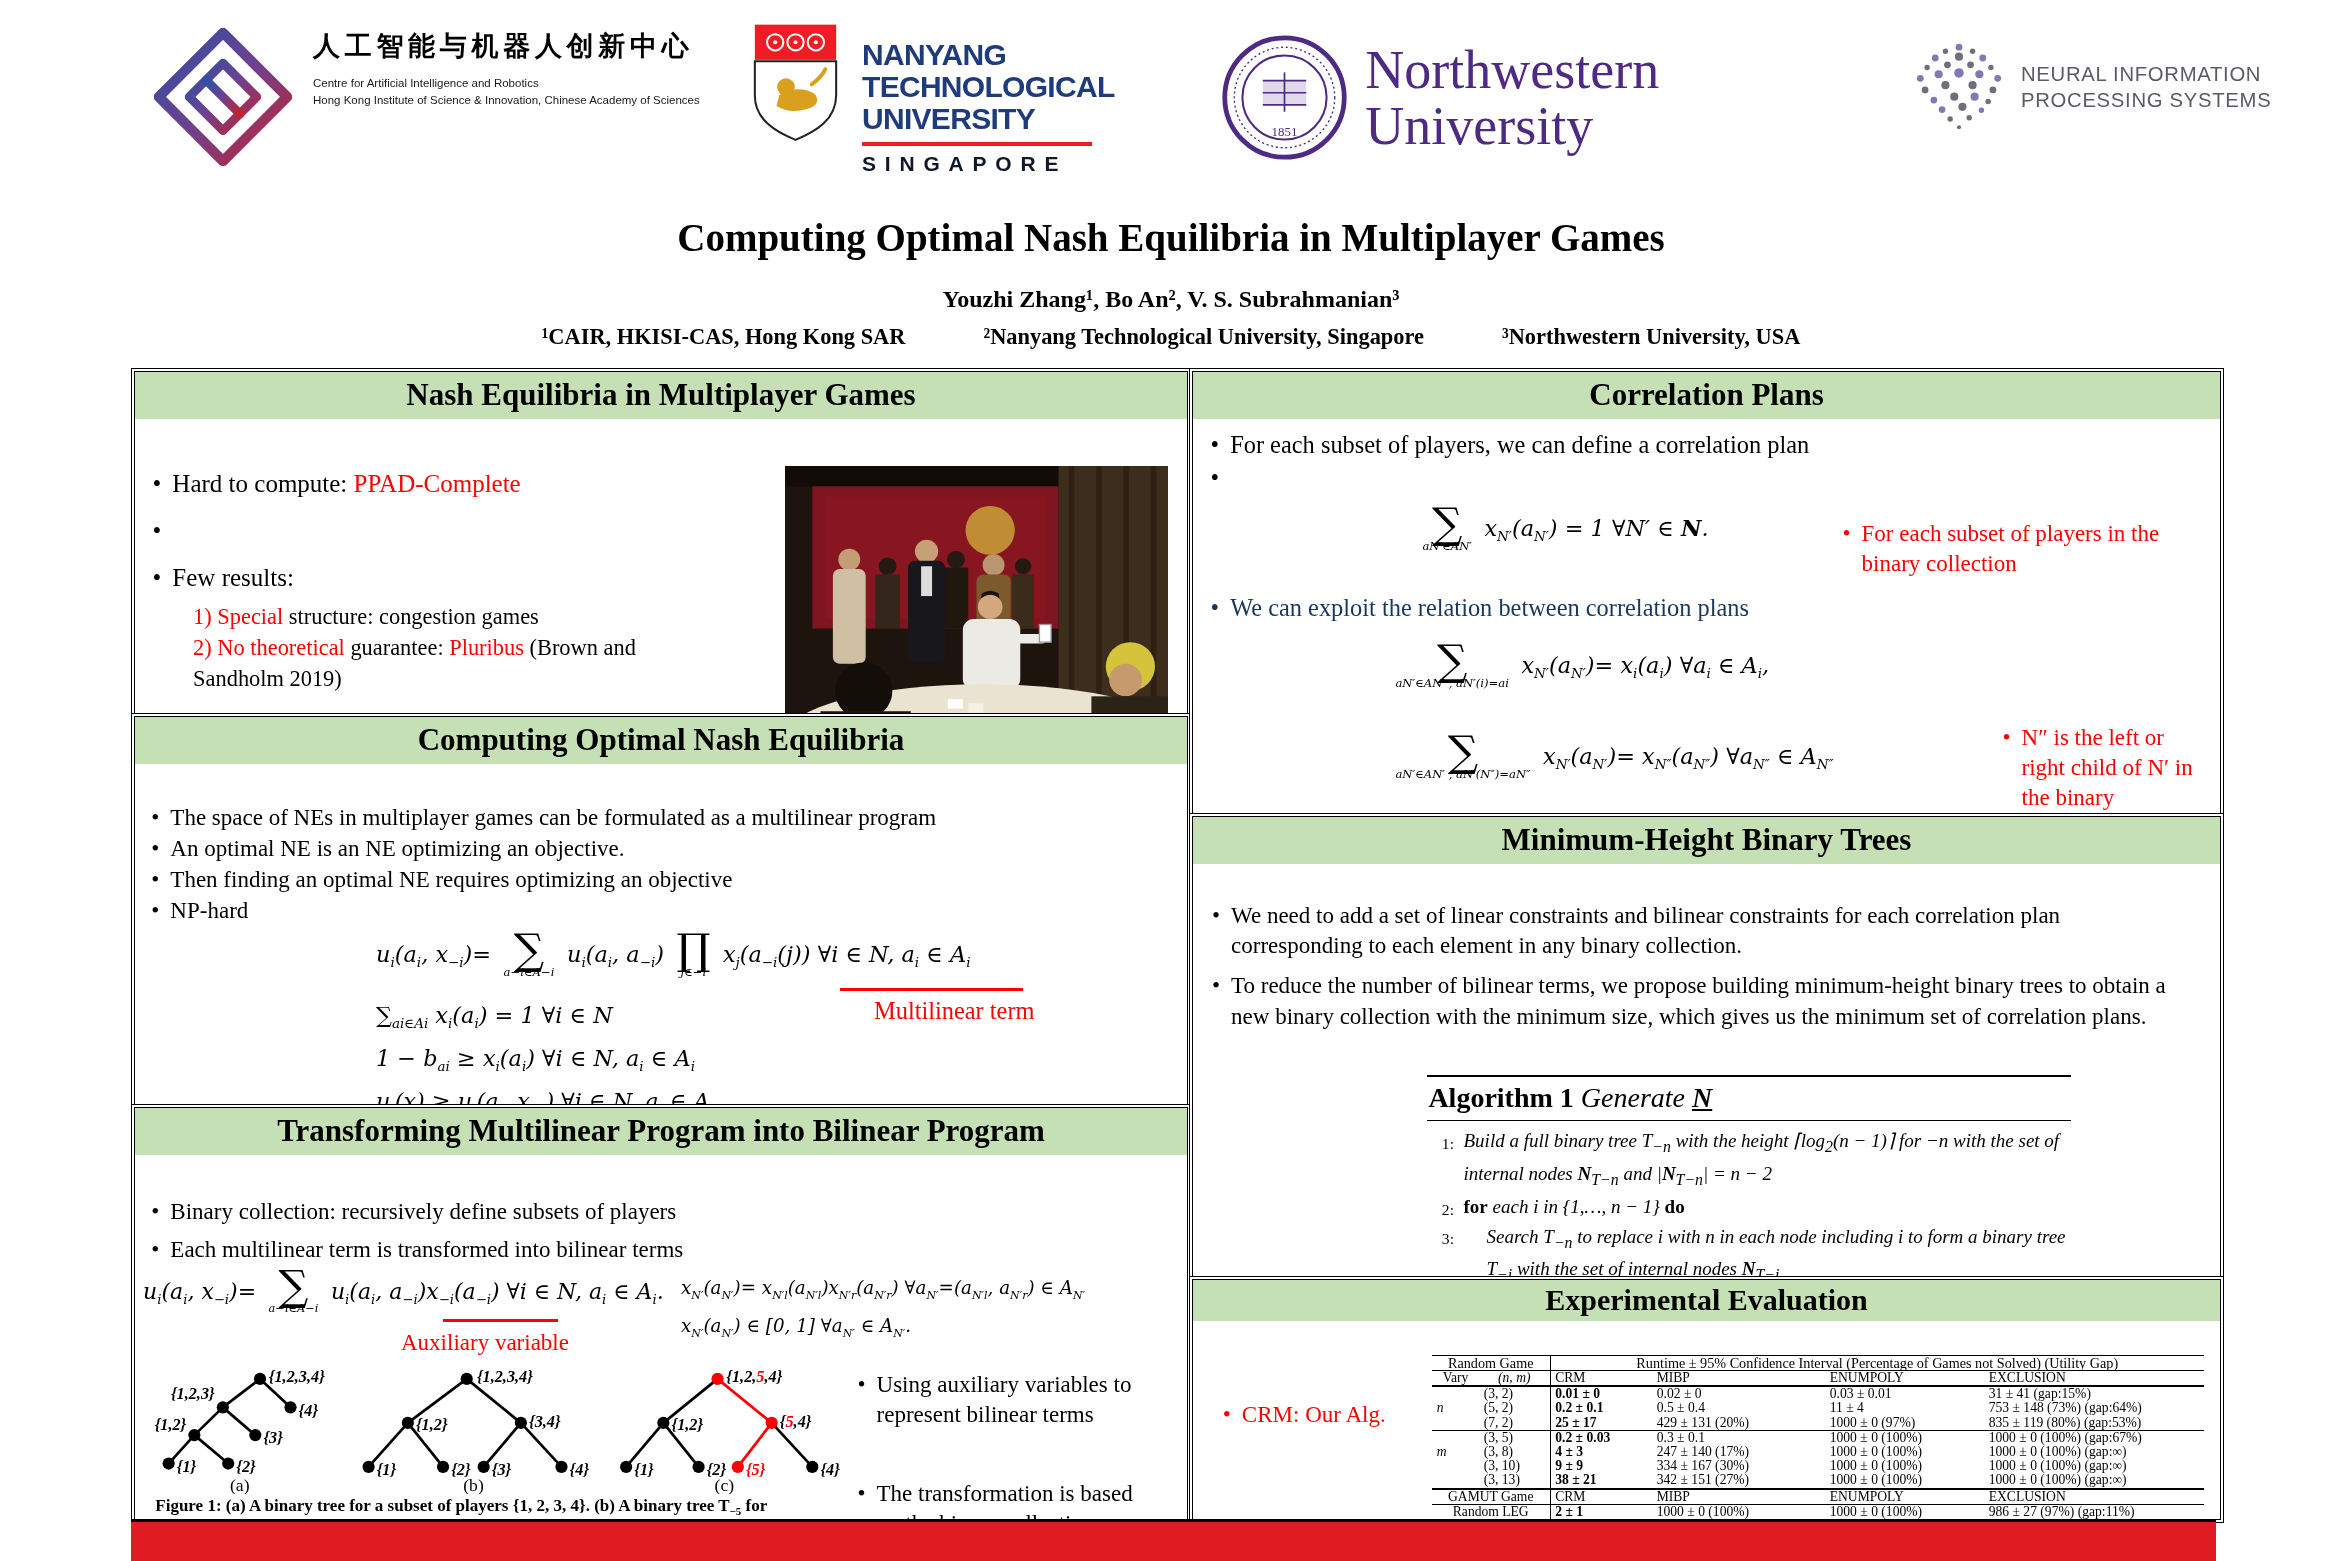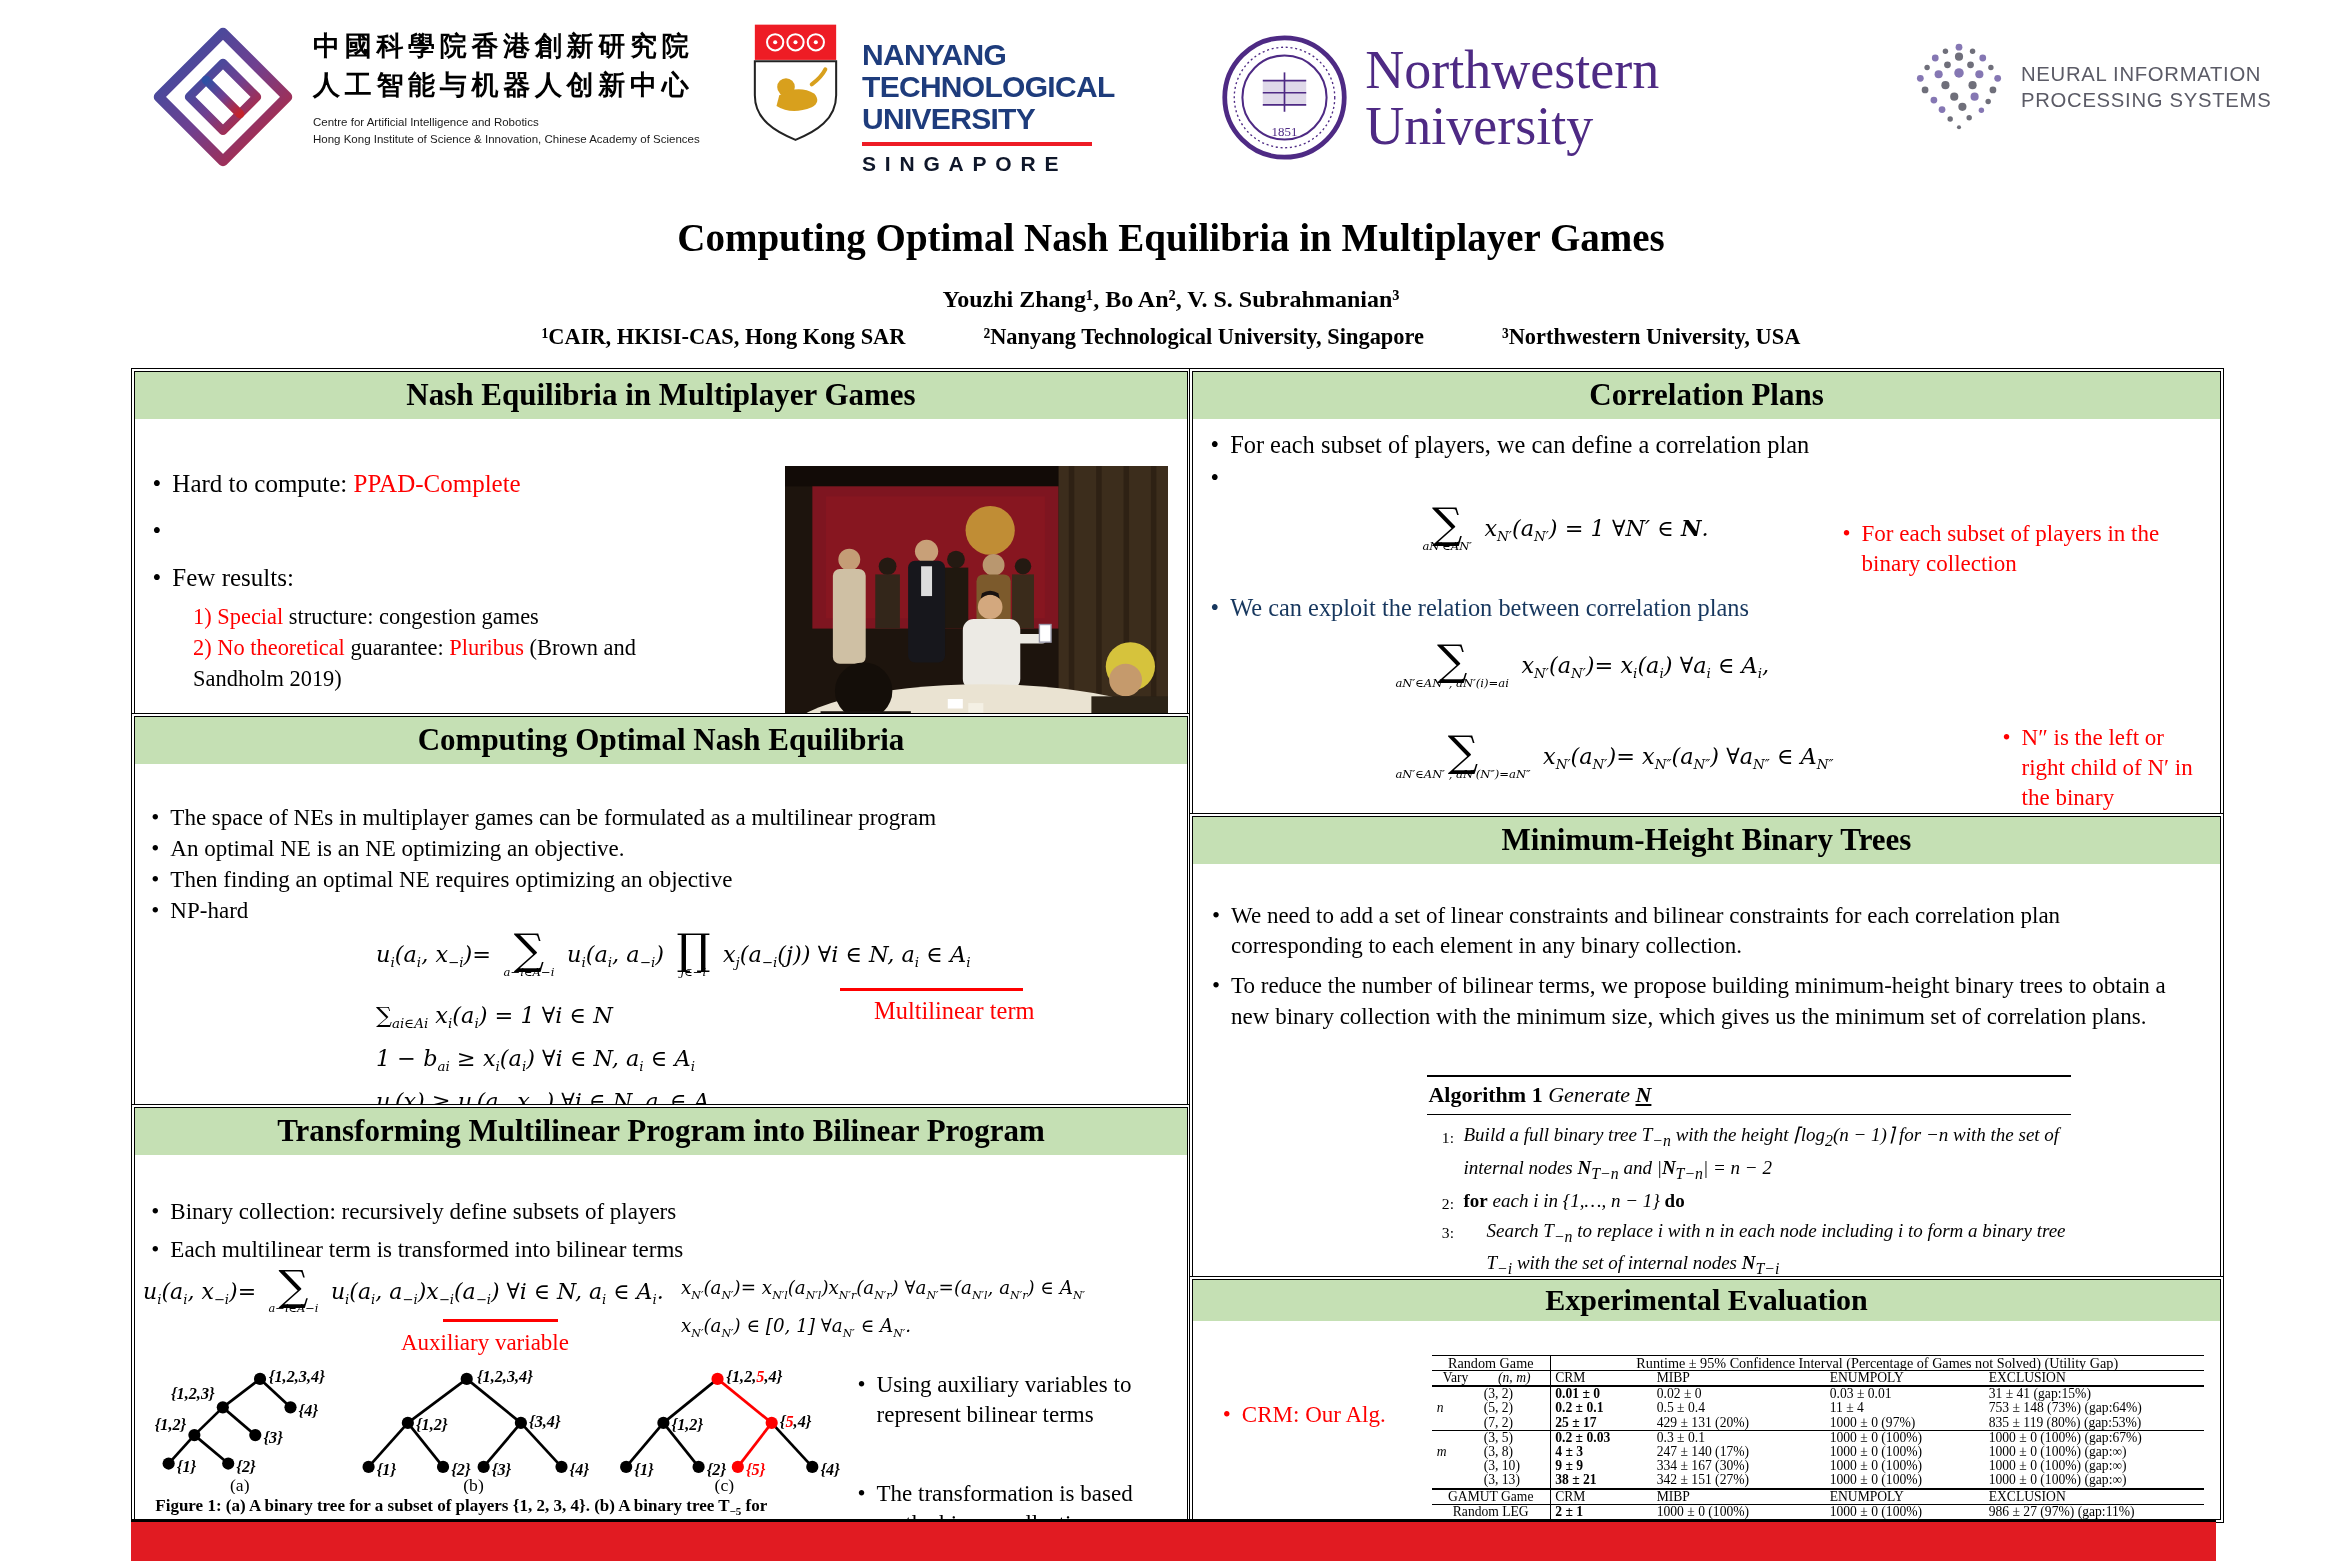--- a/index.html
+++ b/index.html
@@ -78,21 +78,21 @@
   
   .cor-bullets{font-size:24.4px;line-height:33px;}
   .cor-note{position:absolute;color:#FF0000;font-size:23px;line-height:30px;white-space:normal;display:flex;}
   .cor-eq{position:absolute;font-size:22.4px;}
 
   
   .mh-bullets{position:absolute;left:9.5px;top:37px;width:1003px;font-size:23px;line-height:30.5px;}
   .mh-bullets .bullet{margin-bottom:9.5px;}
   .mh-bullets .btxt{white-space:normal;width:949px;}
   .algo{position:absolute;left:234px;top:211px;width:644px;font-size:19px;}
-  .algo-title{border-top:2.7px solid #000;border-bottom:1.4px solid #000;padding:5.4px 1.4px;font-size:22px;font-style:italic;}
+  .algo-title{border-top:2.7px solid #000;border-bottom:1.4px solid #000;padding:5.4px 1.4px;font-size:28px;font-style:italic;}
   .algo-title .b{font-style:normal;}
   .algo-body{border-bottom:2px solid #000;padding:6.8px 0 8.1px 0;line-height:27px;}
   .algo-line{display:flex;}
   .algo-num{width:27px;text-align:right;margin-right:9.5px;font-size:15.6px;flex:none;padding-top:2.7px;}
   .algo-seg{white-space:normal;font-style:italic;}
   .algo-seg .b{font-style:normal;}
   .algo-indent{padding-left:23px;}
 
   
   .exp-note{position:absolute;left:20.3px;top:81px;font-size:23px;color:#FF0000;display:flex;}
@@ -128,21 +128,20 @@
             <stop offset="0" stop-color="#2d50a5"></stop>
               <stop offset="0.5" stop-color="#6f4090"></stop>
               <stop offset="1" stop-color="#c4232b"></stop>
           </linearGradient>
         </defs>
         <path d="M105,10 L200,105 L105,200 L10,105 Z" fill="none" stroke="url(#cairg)" stroke-width="15" stroke-linejoin="round"></path>
         <path d="M105,55 L155,105 L105,155 L55,105 Z" fill="none" stroke="url(#cairg)" stroke-width="13" stroke-linejoin="round"></path>
         <path d="M80,80 L130,130" fill="none" stroke="url(#cairg)" stroke-width="13" stroke-linecap="round"></path>
       </svg>
       <div class="cair-text">
-        <div class="cair-cn">中國科學院香港創新研究院</div>
         <div class="cair-cn">人工智能与机器人创新中心</div>
         <div class="cair-en">
           <div>Centre for Artificial Intelligence and Robotics</div>
           <div>Hong Kong Institute of Science &amp; Innovation, Chinese Academy of Sciences</div>
         </div>
       </div>
     </div>
 
     <div class="ntu">
       <svg width="103" height="136" viewBox="0 0 152 200">

